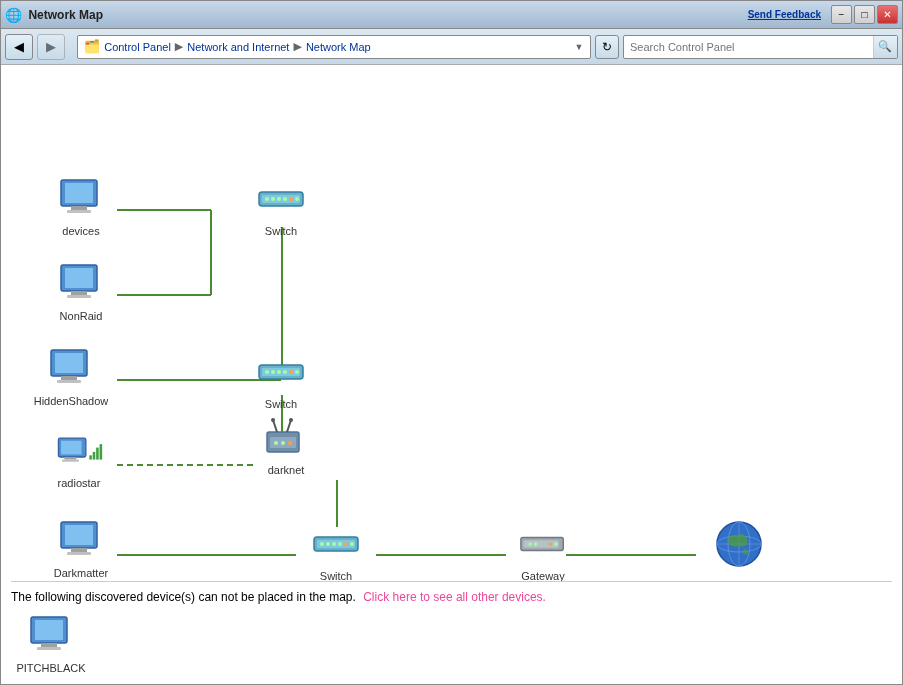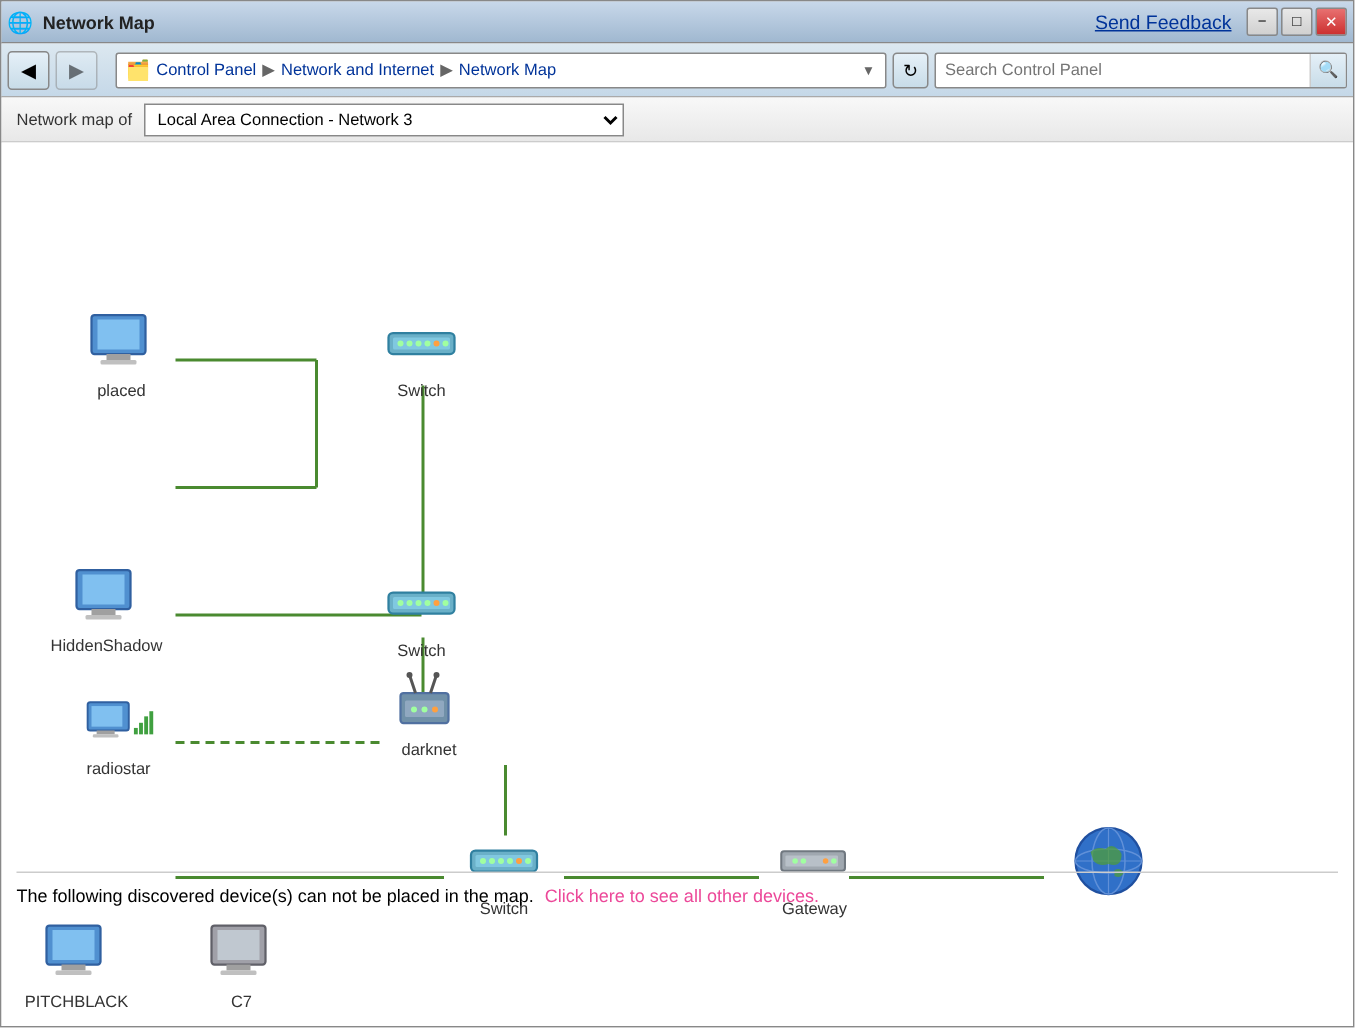--- a/index.html
+++ b/index.html
@@ -27,25 +27,26 @@
       justify-content: space-between;
       padding: 0 4px;
       border-bottom: 1px solid #888;
     }
     .title-bar-right {
       display: flex;
       align-items: center;
       gap: 2px;
     }
     .send-feedback {
-      font-size: 13px;
+      font-size: 10px;
       color: #003399;
       text-decoration: underline;
       margin-right: 8px;
       cursor: pointer;
+      font-weight: bold;
     }
     .title-btn {
       width: 21px;
       height: 19px;
       border: 1px solid #888;
       background: linear-gradient(to bottom, #e8e8e8, #d0d0d0);
       cursor: pointer;
       display: flex;
       align-items: center;
       justify-content: center;
@@ -243,26 +244,20 @@
       <span class="breadcrumb-item">Network Map</span>
       <span class="breadcrumb-dropdown">▼</span>
     </div>
     <div class="refresh-btn">↻</div>
     <div class="search-bar">
       <input class="search-input" type="text" placeholder="Search Control Panel" style="">
       <button class="search-btn">🔍</button>
     </div>
   </div>
 
-  <div class="toolbar">
-    <span class="toolbar-label">Network map of</span>
-    <select class="toolbar-select">
-      <option>Local Area Connection - Network  3</option>
-    </select>
-  </div>
 
   <div class="content">
     <div class="network-map">
 
       <svg class="network-lines">
 
         <line class="solid" x1="116" y1="145" x2="210" y2="145"></line>
 
         <line class="solid" x1="116" y1="230" x2="210" y2="230"></line>
         <line class="solid" x1="210" y1="145" x2="210" y2="230"></line>
@@ -287,23 +282,34 @@
 
       <div class="device" style="left:40px; top:110px;">
         <div class="device-icon">
           <svg width="48" height="42" viewBox="0 0 48 42">
             <rect x="4" y="2" width="36" height="26" rx="2" fill="#5090d0" stroke="#3060a0" stroke-width="1.5"></rect>
             <rect x="8" y="5" width="28" height="20" fill="#80c0f0"></rect>
             <rect x="14" y="28" width="16" height="4" fill="#a0a0a0"></rect>
             <rect x="10" y="32" width="24" height="3" rx="1" fill="#c0c0c0"></rect>
           </svg>
         </div>
-        <span class="device-label">placed</span>
-      </div>
-
+        <span class="device-label">devices</span>
+      </div>
+
+      <div class="device" style="left:40px; top:195px;">
+        <div class="device-icon">
+          <svg width="48" height="42" viewBox="0 0 48 42">
+            <rect x="4" y="2" width="36" height="26" rx="2" fill="#5090d0" stroke="#3060a0" stroke-width="1.5"></rect>
+            <rect x="8" y="5" width="28" height="20" fill="#80c0f0"></rect>
+            <rect x="14" y="28" width="16" height="4" fill="#a0a0a0"></rect>
+            <rect x="10" y="32" width="24" height="3" rx="1" fill="#c0c0c0"></rect>
+          </svg>
+        </div>
+        <span class="device-label">NonRaid</span>
+      </div>
 
       <div class="device" style="left:38px; top:362px;">
         <div class="device-icon" style="position:relative;">
           <svg width="56" height="42" viewBox="0 0 56 42">
             <rect x="4" y="6" width="32" height="22" rx="2" fill="#5090d0" stroke="#3060a0" stroke-width="1.5"></rect>
             <rect x="7" y="9" width="24" height="16" fill="#80c0f0"></rect>
             <rect x="11" y="28" width="14" height="3" fill="#a0a0a0"></rect>
             <rect x="8" y="31" width="20" height="2.5" rx="1" fill="#c0c0c0"></rect>
 
             <rect x="40" y="26" width="3" height="5" fill="#40a040"></rect>
@@ -320,20 +326,31 @@
           <svg width="48" height="42" viewBox="0 0 48 42">
             <rect x="4" y="2" width="36" height="26" rx="2" fill="#5090d0" stroke="#3060a0" stroke-width="1.5"></rect>
             <rect x="8" y="5" width="28" height="20" fill="#80c0f0"></rect>
             <rect x="14" y="28" width="16" height="4" fill="#a0a0a0"></rect>
             <rect x="10" y="32" width="24" height="3" rx="1" fill="#c0c0c0"></rect>
           </svg>
         </div>
         <span class="device-label">HiddenShadow</span>
       </div>
 
+      <div class="device" style="left:40px; top:452px;">
+        <div class="device-icon">
+          <svg width="48" height="42" viewBox="0 0 48 42">
+            <rect x="4" y="2" width="36" height="26" rx="2" fill="#5090d0" stroke="#3060a0" stroke-width="1.5"></rect>
+            <rect x="8" y="5" width="28" height="20" fill="#80c0f0"></rect>
+            <rect x="14" y="28" width="16" height="4" fill="#a0a0a0"></rect>
+            <rect x="10" y="32" width="24" height="3" rx="1" fill="#c0c0c0"></rect>
+          </svg>
+        </div>
+        <span class="device-label">Darkmatter</span>
+      </div>
 
       <div class="device" style="left:240px; top:110px;">
         <div class="device-icon">
           <svg width="48" height="30" viewBox="0 0 48 30">
             <rect x="2" y="8" width="44" height="14" rx="3" fill="#6ab0c8" stroke="#3080a0" stroke-width="1.5"></rect>
             <rect x="5" y="11" width="38" height="8" rx="1" fill="#80c8e0"></rect>
             <circle cx="10" cy="15" r="2" fill="#a0ffa0"></circle>
             <circle cx="16" cy="15" r="2" fill="#a0ffa0"></circle>
             <circle cx="22" cy="15" r="2" fill="#a0ffa0"></circle>
             <circle cx="28" cy="15" r="2" fill="#a0ffa0"></circle>
@@ -437,28 +454,17 @@
               <svg width="48" height="42" viewBox="0 0 48 42">
                 <rect x="4" y="2" width="36" height="26" rx="2" fill="#5090d0" stroke="#3060a0" stroke-width="1.5"></rect>
                 <rect x="8" y="5" width="28" height="20" fill="#80c0f0"></rect>
                 <rect x="14" y="28" width="16" height="4" fill="#a0a0a0"></rect>
                 <rect x="10" y="32" width="24" height="3" rx="1" fill="#c0c0c0"></rect>
               </svg>
             </div>
             <span class="device-label">PITCHBLACK</span>
           </div>
 
-          <div class="device" style="position:relative; left:auto; top:auto; width:80px;">
-            <div class="device-icon">
-              <svg width="48" height="42" viewBox="0 0 48 42">
-                <rect x="4" y="2" width="36" height="26" rx="2" fill="#a0a0a8" stroke="#606068" stroke-width="1.5"></rect>
-                <rect x="8" y="5" width="28" height="20" fill="#c0c8d0"></rect>
-                <rect x="14" y="28" width="16" height="4" fill="#a0a0a0"></rect>
-                <rect x="10" y="32" width="24" height="3" rx="1" fill="#c0c0c0"></rect>
-              </svg>
-            </div>
-            <span class="device-label">C7</span>
-          </div>
         </div>
       </div>
     </div>
   </div>
 </div>
 
 </body></html>

